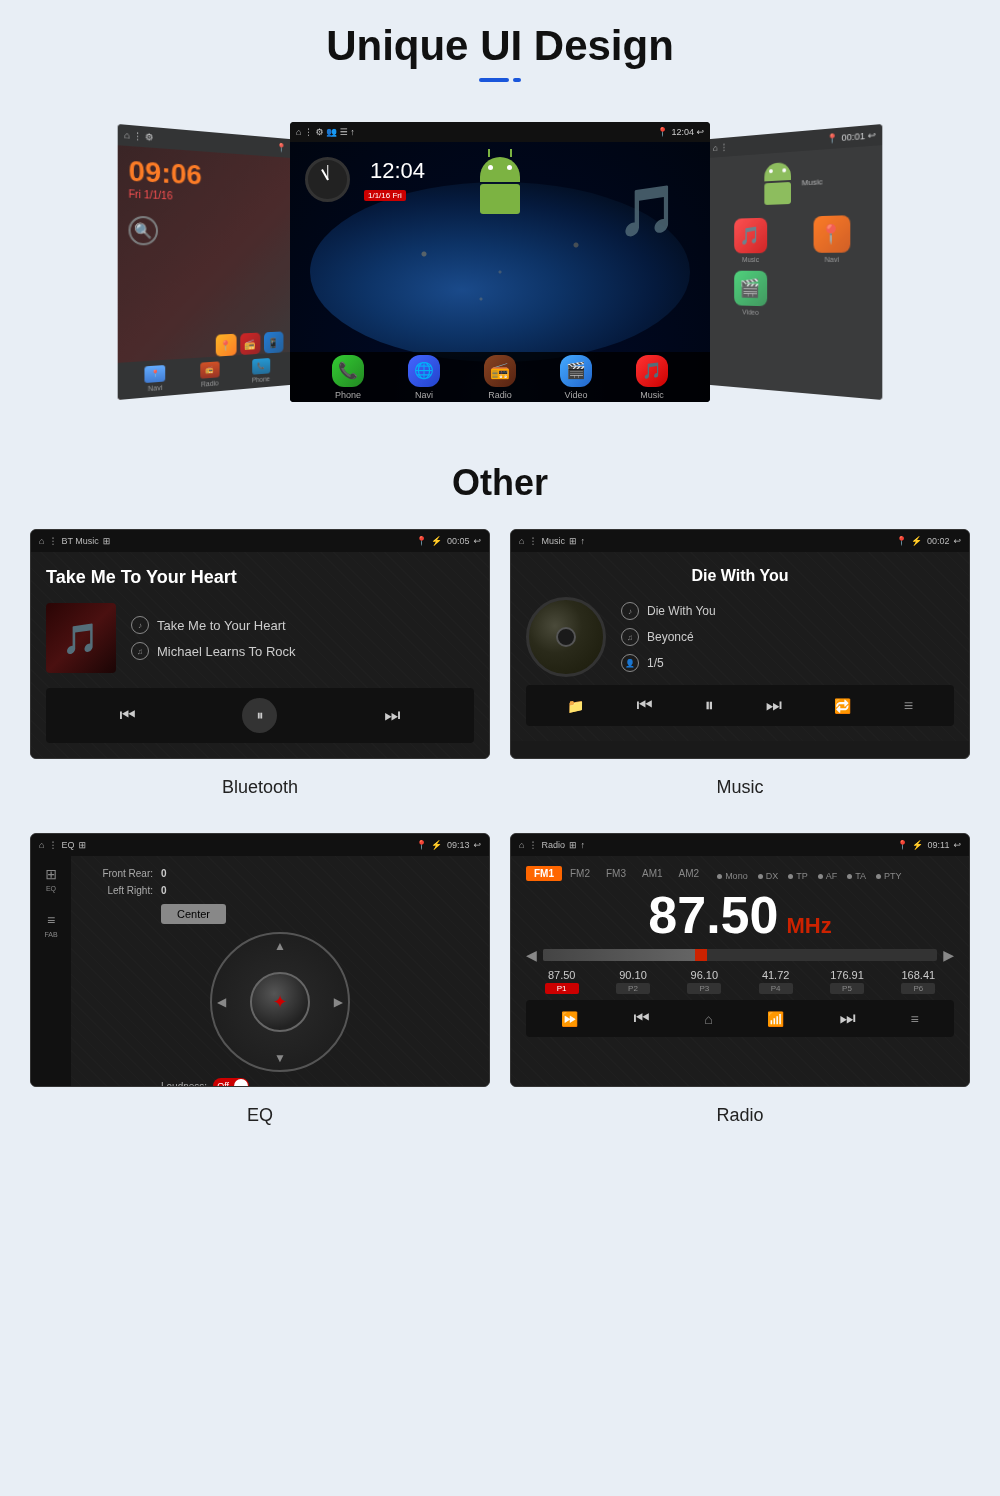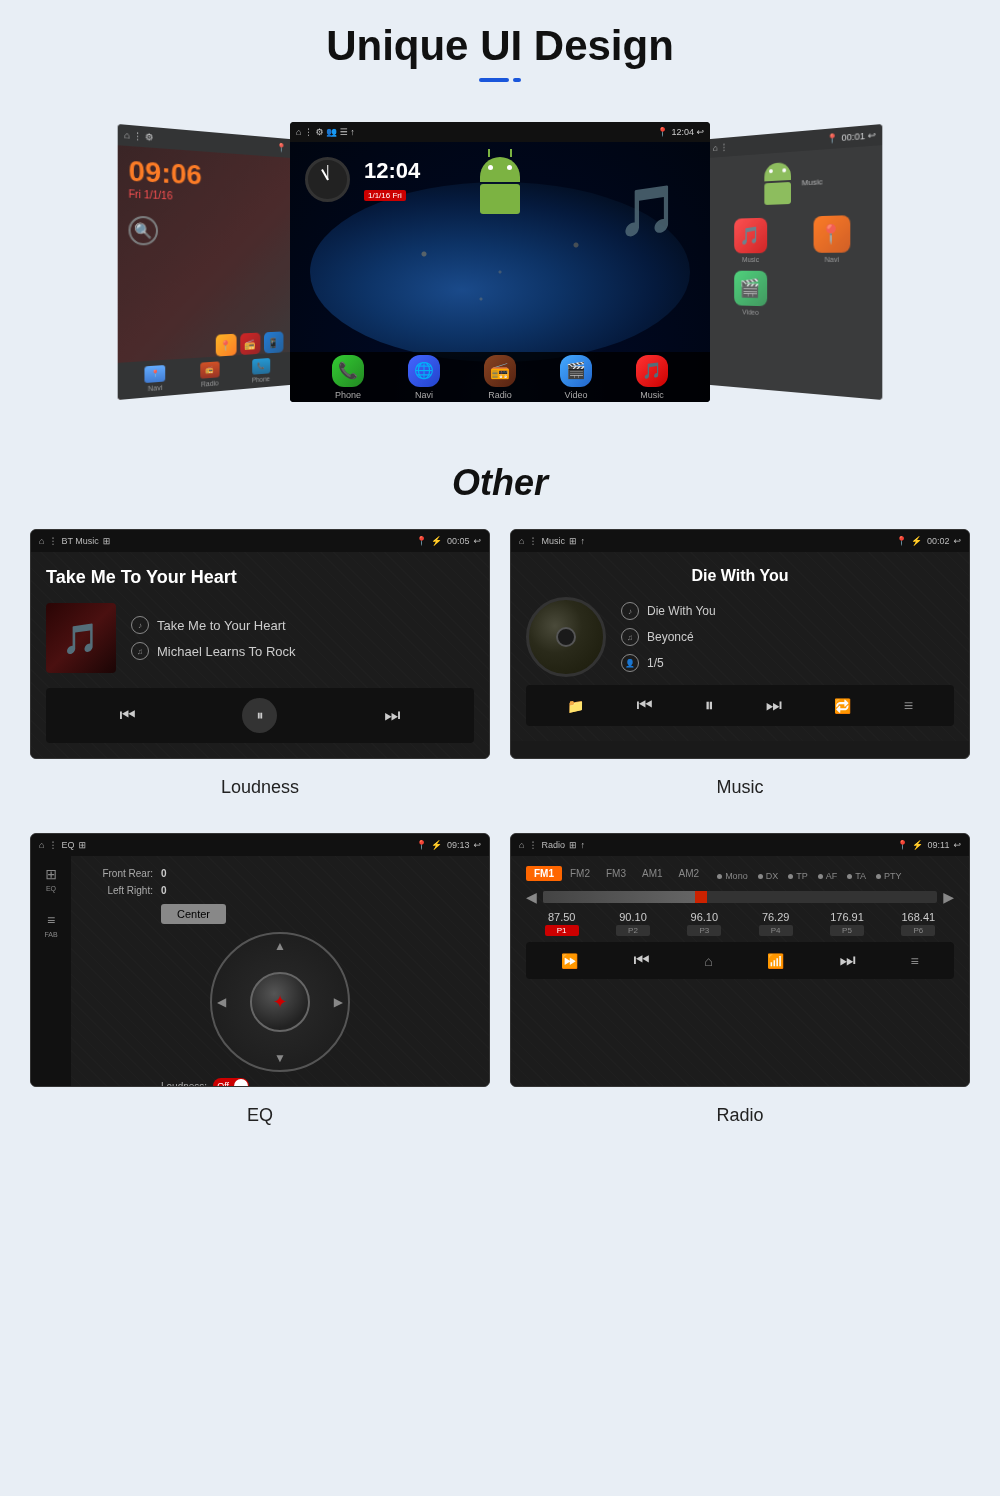--- a/index.html
+++ b/index.html
@@ -244,23 +244,23 @@
       width: 1.5px;
       height: 15px;
       background: white;
       bottom: 50%;
       left: 50%;
       transform-origin: bottom center;
       transform: translateX(-50%) rotate(0deg);
     }
     .center-time-text {
       font-size: 22px;
-      font-weight: bold;
+      font-weight: normal;
       color: white;
-      margin-left: 8px;
+      margin-left: 14px;
     }
     .center-date-badge {
       background: #cc0000;
       color: white;
       font-size: 8px;
       padding: 1px 4px;
       border-radius: 2px;
       display: inline-block;
       margin-top: 2px;
       margin-left: 8px;
@@ -330,21 +330,20 @@
       display: flex;
       align-items: center;
       justify-content: center;
       font-size: 18px;
     }
 
     
     .other-section {
       padding: 30px 30px 10px 30px;
       text-align: center;
-      font-style: italic;
     }
     .other-section h2 {
       font-size: 36px;
       font-weight: bold;
       color: #111;
     }
 
     
     .screens-grid {
       display: grid;
@@ -1071,21 +1070,21 @@
         <span class="music-ctrl-icon">⏭</span>
         <span style="color:#888;font-size:14px;">🔁</span>
         <span style="color:#888;font-size:16px;">≡</span>
       </div>
     </div>
   </div>
 
 </div>
 
 <div class="caption-row">
-  <div class="caption-label">Loudness</div>
+  <div class="caption-label">Bluetooth</div>
   <div class="caption-label">Music</div>
 </div>
 
 <div class="screens-grid">
 
   <div class="screen-card">
     <div class="screen-card-status">
       <div class="status-left">
         <span>⌂</span>
         <span>⋮</span>
@@ -1189,20 +1188,25 @@
         <div class="radio-option">
           <div class="radio-option-dot"></div>
           <span>TA</span>
         </div>
         <div class="radio-option">
           <div class="radio-option-dot"></div>
           <span>PTY</span>
         </div>
       </div>
 
+      <div style="text-align:center;">
+        <span class="radio-freq">
+          <span>87.50</span><span class="radio-freq-unit">MHz</span>
+        </span>
+      </div>
 
       <div class="radio-slider-row">
         <span class="radio-slider-arrow">◀</span>
         <div class="radio-slider-track">
           <div class="radio-slider-fill"></div>
           <div class="radio-thumb"></div>
         </div>
         <span class="radio-slider-arrow">▶</span>
       </div>
 
@@ -1213,21 +1217,21 @@
         </div>
         <div class="radio-preset">
           <span class="preset-freq">90.10</span>
           <span class="preset-badge">P2</span>
         </div>
         <div class="radio-preset">
           <span class="preset-freq">96.10</span>
           <span class="preset-badge">P3</span>
         </div>
         <div class="radio-preset">
-          <span class="preset-freq">76.29</span>
+          <span class="preset-freq">41.72</span>
           <span class="preset-badge">P4</span>
         </div>
         <div class="radio-preset">
           <span class="preset-freq">176.91</span>
           <span class="preset-badge">P5</span>
         </div>
         <div class="radio-preset">
           <span class="preset-freq">168.41</span>
           <span class="preset-badge">P6</span>
         </div>

